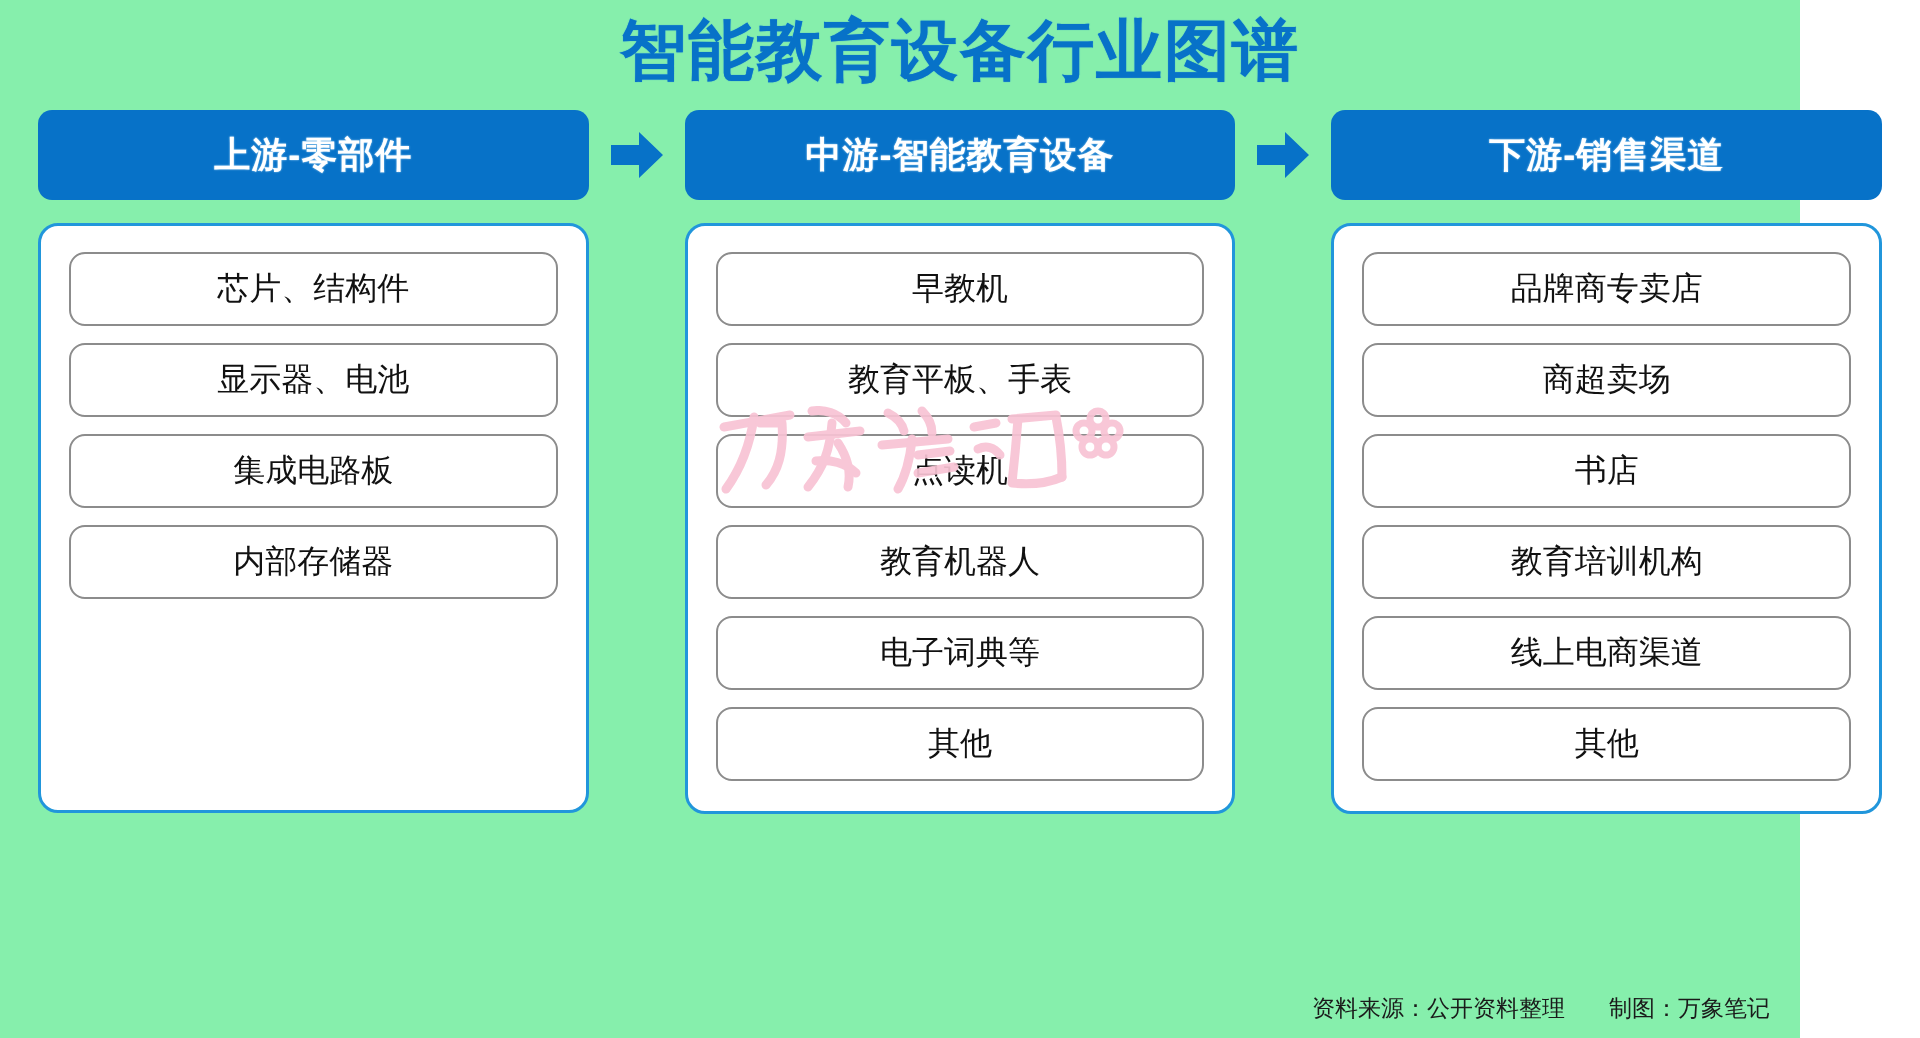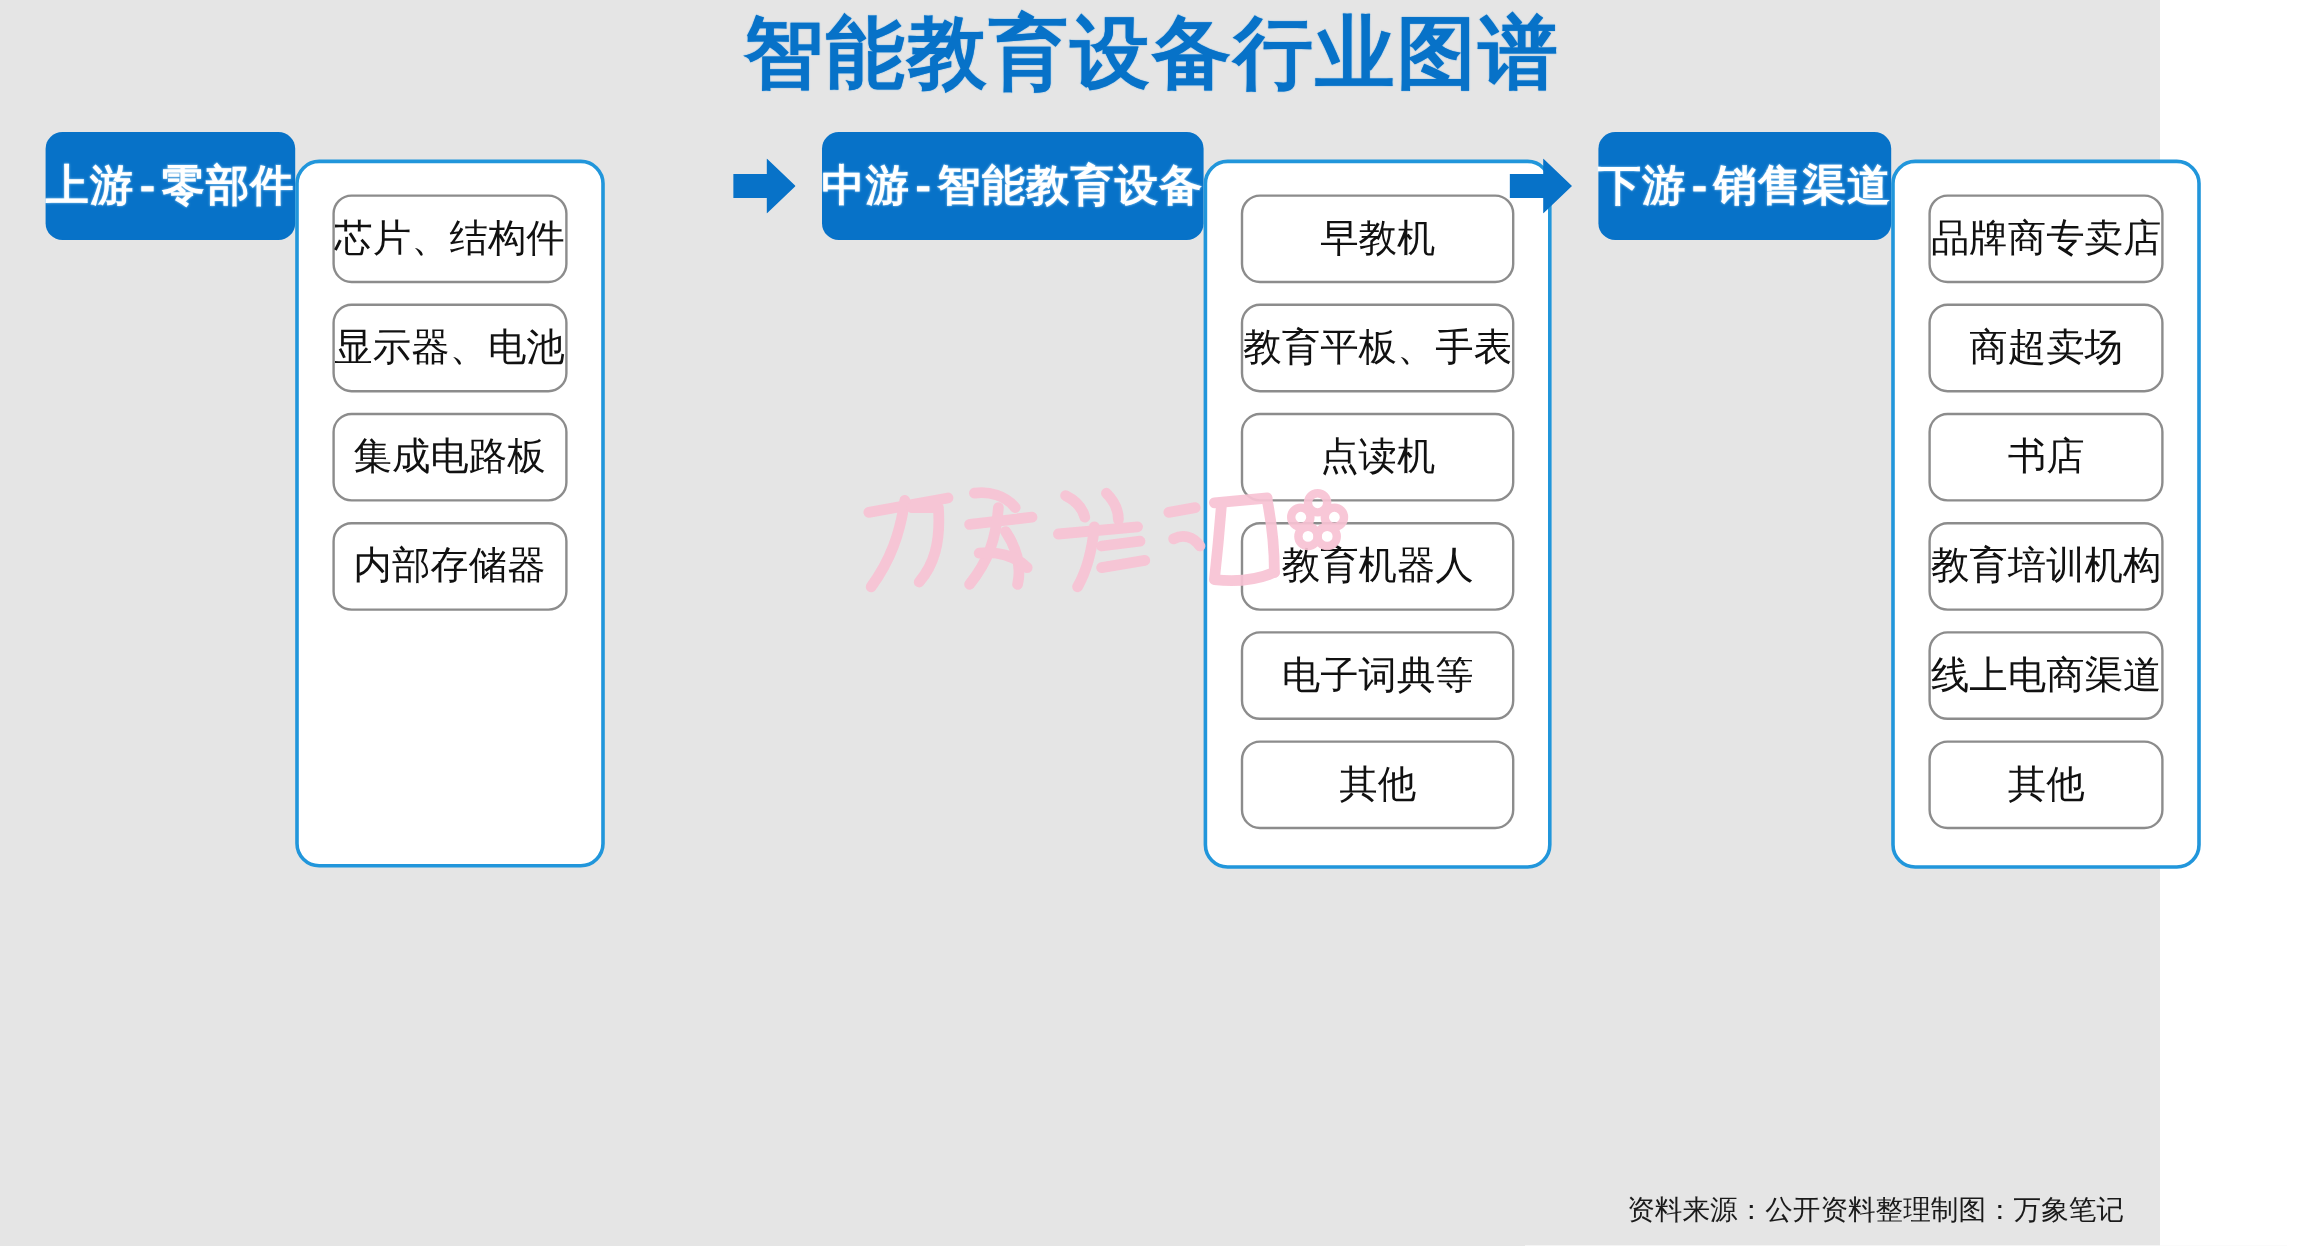--- a/index.html
+++ b/index.html
@@ -9,22 +9,21 @@
     height: 1038px;
     background: #ffffff;
     font-family: "Liberation Sans", "DejaVu Sans", sans-serif;
     overflow: hidden;
   }
 
   #infographic {
     position: relative;
     width: 1800px;
     height: 1038px;
-    background: #e5e5e5;
-    font-family: Liberation Mono, monospace;
+    background: #86efac;
   }
 
   
   .title-wrap {
     position: absolute;
     top: 0;
     left: 0;
     width: 1920px;
     height: 100px;
     display: flex;
@@ -51,20 +50,21 @@
     display: flex;
     flex-direction: row;
     align-items: flex-start;
     justify-content: flex-start;
     padding: 0 38px;
   }
 
   .column {
     width: 551px;
     display: flex;
+    flex-direction: column;
     align-items: stretch;
   }
 
   
   .stage-header {
     height: 90px;
     background: #0772C8;
     border-radius: 14px;
     display: flex;
     align-items: center;
@@ -115,20 +115,21 @@
   }
 
   
   .footer {
     position: absolute;
     right: 30px;
     bottom: 14px;
     display: flex;
     flex-direction: row;
     align-items: flex-end;
+    gap: 44px;
     font-size: 23px;
     color: #1a1a1a;
     white-space: nowrap;
   }
 
   
   .watermark {
     position: absolute;
     left: 712px;
     top: 393px;

